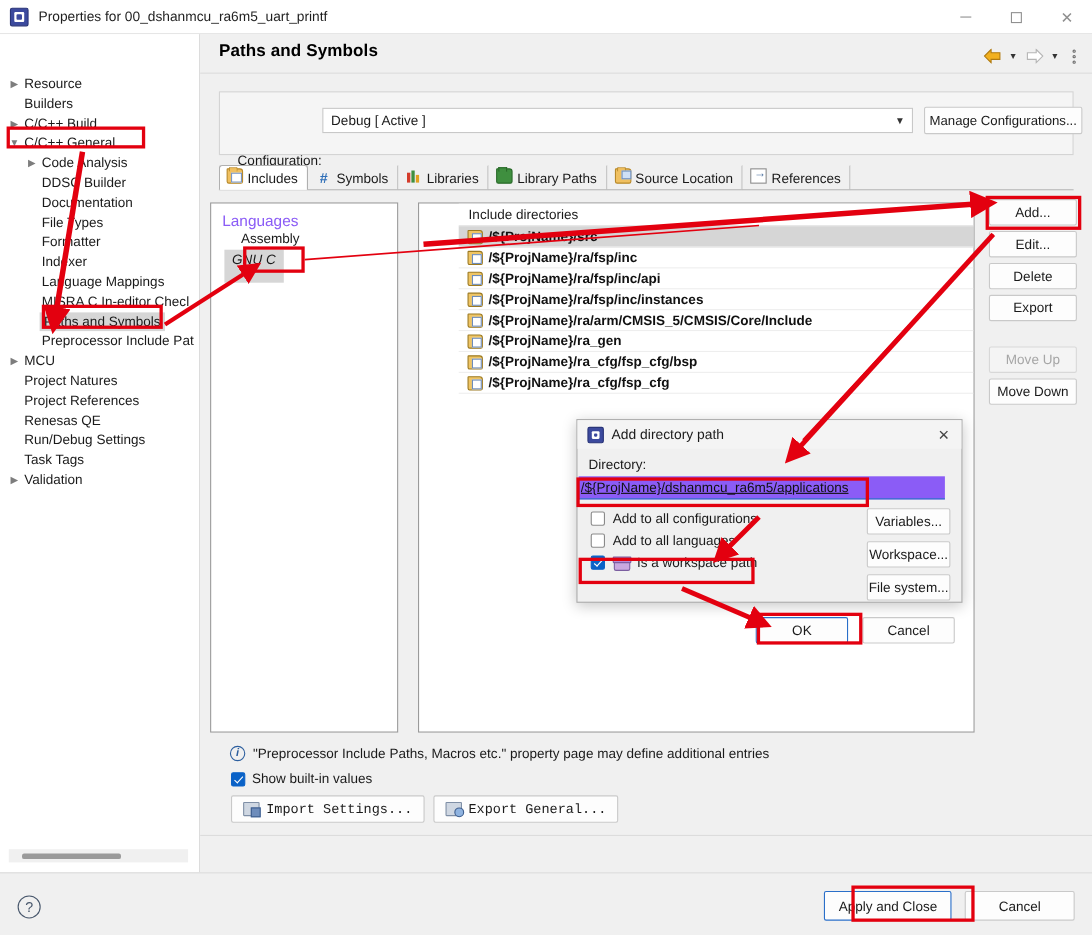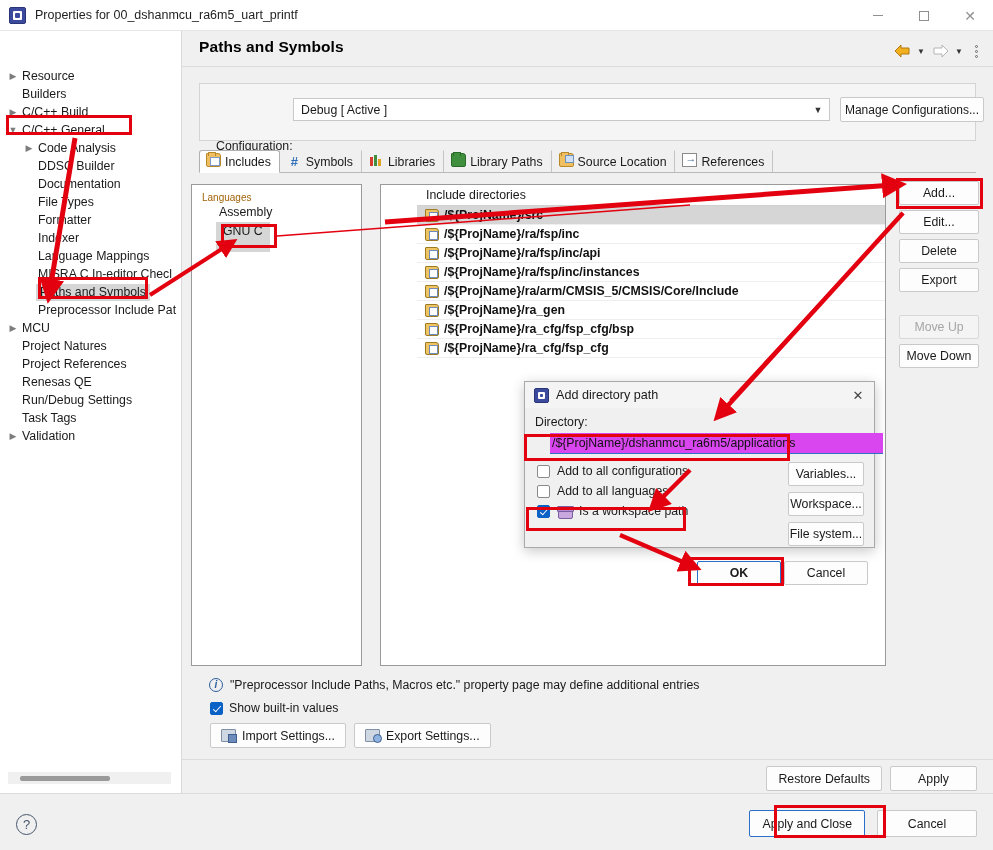--- a/index.html
+++ b/index.html
@@ -145,23 +145,23 @@
   .ic-libpath::before { content:""; position:absolute; left:1px; top:-2px; width:6px; height:3px;
       background:#3f8f3f;border:1px solid #2a6b2a;border-bottom:none;}
   .ic-srcloc::after { content:""; position:absolute; left:5px; top:1px; width:7px; height:6px;
       background:#cfe0f5; border:1px solid #6f8fbd; }
   .ic-ref { border:1px solid #8a8a8a; background:#fff; }
   .ic-ref::after { content:"\2192"; position:absolute; left:2px; top:-2px; font-size:11px; color:#4a6f9e; }
   .lang-panel {
     position: absolute; left: 191px; top: 184px; width: 171px; height: 482px;
     background: #ffffff; border: 1px solid #9a9a9a;
   }
-  .lang-header { padding: 7px 0 0 10px; font-size: 10px; color: #a16207; }
+  .lang-header { padding: 7px 0 0 10px; font-size: 14px; color: #8b5cf6; }
   .lang-item { font-size: 12.3px; padding-left: 27px; height: 19px; line-height: 19px; cursor: default; }
-  .lang-item.sel { background: #d6d6d6; display: inline-block; padding: 0 7px; margin-left: 24px; height: 30px; }
+  .lang-item.sel { background: #d6d6d6; display: inline-block; padding: 0 7px; margin-left: 12px; height: 30px; font-style: italic; }
 
   .dirs-panel {
     position: absolute; left: 380px; top: 184px; width: 506px; height: 482px;
     background: #ffffff; border: 1px solid #9a9a9a; overflow: hidden; padding-left: 36px;
   }
   .dirs-header {
     height: 21px; line-height: 21px; padding-left: 9px; font-size: 12.3px;
     border-bottom: 1px solid #d0d0d0; background: #ffffff;
   }
   .dir-row {
@@ -201,21 +201,21 @@
     width: 13px; height: 13px; border-radius: 2px; background: #0a62c7; border: 1px solid #0a62c7;
     position: relative;
   }
   .cbox::after {
     content: ""; position: absolute; left: 4px; top: 1px; width: 3px; height: 7px;
     border: solid #fff; border-width: 0 1.6px 1.6px 0; transform: rotate(42deg);
   }
   .cbox.off { background: #ffffff; border: 1px solid #8a8a8a; }
   .cbox.off::after { display: none; }
 
-  .settings-row { position: absolute; left: 210px; top: 723px; display: flex; gap: 8px; }
+  .settings-row { position: absolute; left: 210px; top: 723px; display: flex; gap: 8px; font-family: Liberation Mono, monospace; }
   .wbtn {
     height: 25px; background: #fdfdfd; border: 1px solid #c9c9c9; border-radius: 2px;
     display: flex; align-items: center; gap: 6px; padding: 0 10px; font-size: 12.3px; cursor: default;
   }
   .ic-imp, .ic-exp { width: 15px; height: 13px; position: relative; }
   .ic-imp { background: #cfd7e2; border: 1px solid #7f8fa6; border-radius: 1px; }
   .ic-imp::after { content:""; position:absolute; right:-2px; bottom:-2px; width:7px; height:7px;
       background:#6d8cbb; border:1px solid #3f5f8f; }
   .ic-exp { background: #cfd7e2; border: 1px solid #7f8fa6; border-radius: 1px; }
   .ic-exp::after { content:""; position:absolute; right:-3px; bottom:-2px; width:7px; height:7px;
@@ -255,41 +255,41 @@
   }
   .dlg-title { height: 26px; display: flex; align-items: center; gap: 7px; padding-left: 9px;
                background: #f4f4f4; font-size: 12.6px; }
   .dlg-title .chip-icon { width: 15px; height: 15px; }
   .dlg-close {
     position: absolute; right: 6px; top: 4px; width: 20px; height: 18px;
     display: flex; align-items: center; justify-content: center; color: #444; font-size: 13px; cursor: default;
   }
   .dlg-lab { position: absolute; left: 10px; top: 33px; font-size: 12.3px; }
   .dlg-input {
-    position: absolute; left: 25px; top: 51px; width: 333px; height: 21px;
-    border: none; border-bottom: 1.5px solid #2c72c8; background: #d946ef;
-    font-family: "Liberation Sans", sans-serif; font-size: 12.3px; color: #111; padding: 0 2px; outline: none;
+    position: absolute; left: 1px; top: 51px; width: 333px; height: 21px;
+    border: none; border-bottom: 1.5px solid #2c72c8; background: #8b5cf6;
+    font-family: "Liberation Sans", sans-serif; font-size: 12.3px; color: #111; padding: 0 2px; outline: none; text-decoration: underline;
   }
   .dlg-chk { position: absolute; display: flex; align-items: center; gap: 7px; font-size: 12.3px; }
   .dlg-chk.c1 { left: 12px; top: 82px; }
   .dlg-chk.c2 { left: 12px; top: 102px; }
   .dlg-chk.c3 { left: 12px; top: 122px; }
   .ws-ico { width: 15px; height: 13px; position: relative; }
   .ws-ico::before { content:""; position:absolute; left:1px; top:4px; width:13px; height:8px;
       background:#c9a8e0; border:1px solid #7b5ea0; border-radius: 0 0 2px 2px;}
   .ws-ico::after { content:""; position:absolute; left:0px; top:1px; width:15px; height:4px;
       background:#b489d6; border:1px solid #7b5ea0; border-radius:1px;}
   .dbtn {
     position: absolute; width: 76px; height: 24px; background: #fdfdfd; border: 1px solid #c9c9c9;
     border-radius: 2px; font-size: 12.3px; display: flex; align-items: center; justify-content: center; cursor: default;
   }
   .dbtn.variables { right: 10px; top: 80px; }
   .dbtn.workspace { right: 10px; top: 110px; }
   .dbtn.filesystem { right: 10px; top: 140px; }
-  .dbtn.ok { left: 172px; top: 179px; width: 84px; border: 1.5px solid #2a6fc9; font-weight: bold; }
+  .dbtn.ok { left: 162px; top: 179px; width: 84px; border: 1.5px solid #2a6fc9; }
   .dbtn.cancel { left: 259px; top: 179px; width: 84px; }
 
   
   .ann-box { position: absolute; border: 3px solid #e3000f; z-index: 60; pointer-events: none; }
   svg.ann { position: absolute; left: 0; top: 0; width: 993px; height: 850px; z-index: 55; pointer-events: none; }
 </style>
 </head>
 <body>
 
 <div id="root">
@@ -526,29 +526,25 @@
     <span class="cbox"></span>
     <span>Show built-in values</span>
   </div>
   <div class="settings-row">
     <div class="wbtn">
       <span class="ic-imp"></span>
       <span>Import Settings...</span>
     </div>
     <div class="wbtn">
       <span class="ic-exp"></span>
-      <span>Export Settings...</span>
+      <span>Export General...</span>
     </div>
   </div>
 
   <div class="bottom-sep"></div>
-  <div class="rd-row">
-    <div class="rdbtn">Restore Defaults</div>
-    <div class="rdbtn">Apply</div>
-  </div>
 
   <div class="bottom-bar">
     <div class="help-btn">?</div>
     <div class="finish-row">
       <div class="fbtn default">Apply and Close</div>
       <div class="fbtn">Cancel</div>
     </div>
   </div>
 
   <div class="dialog">

